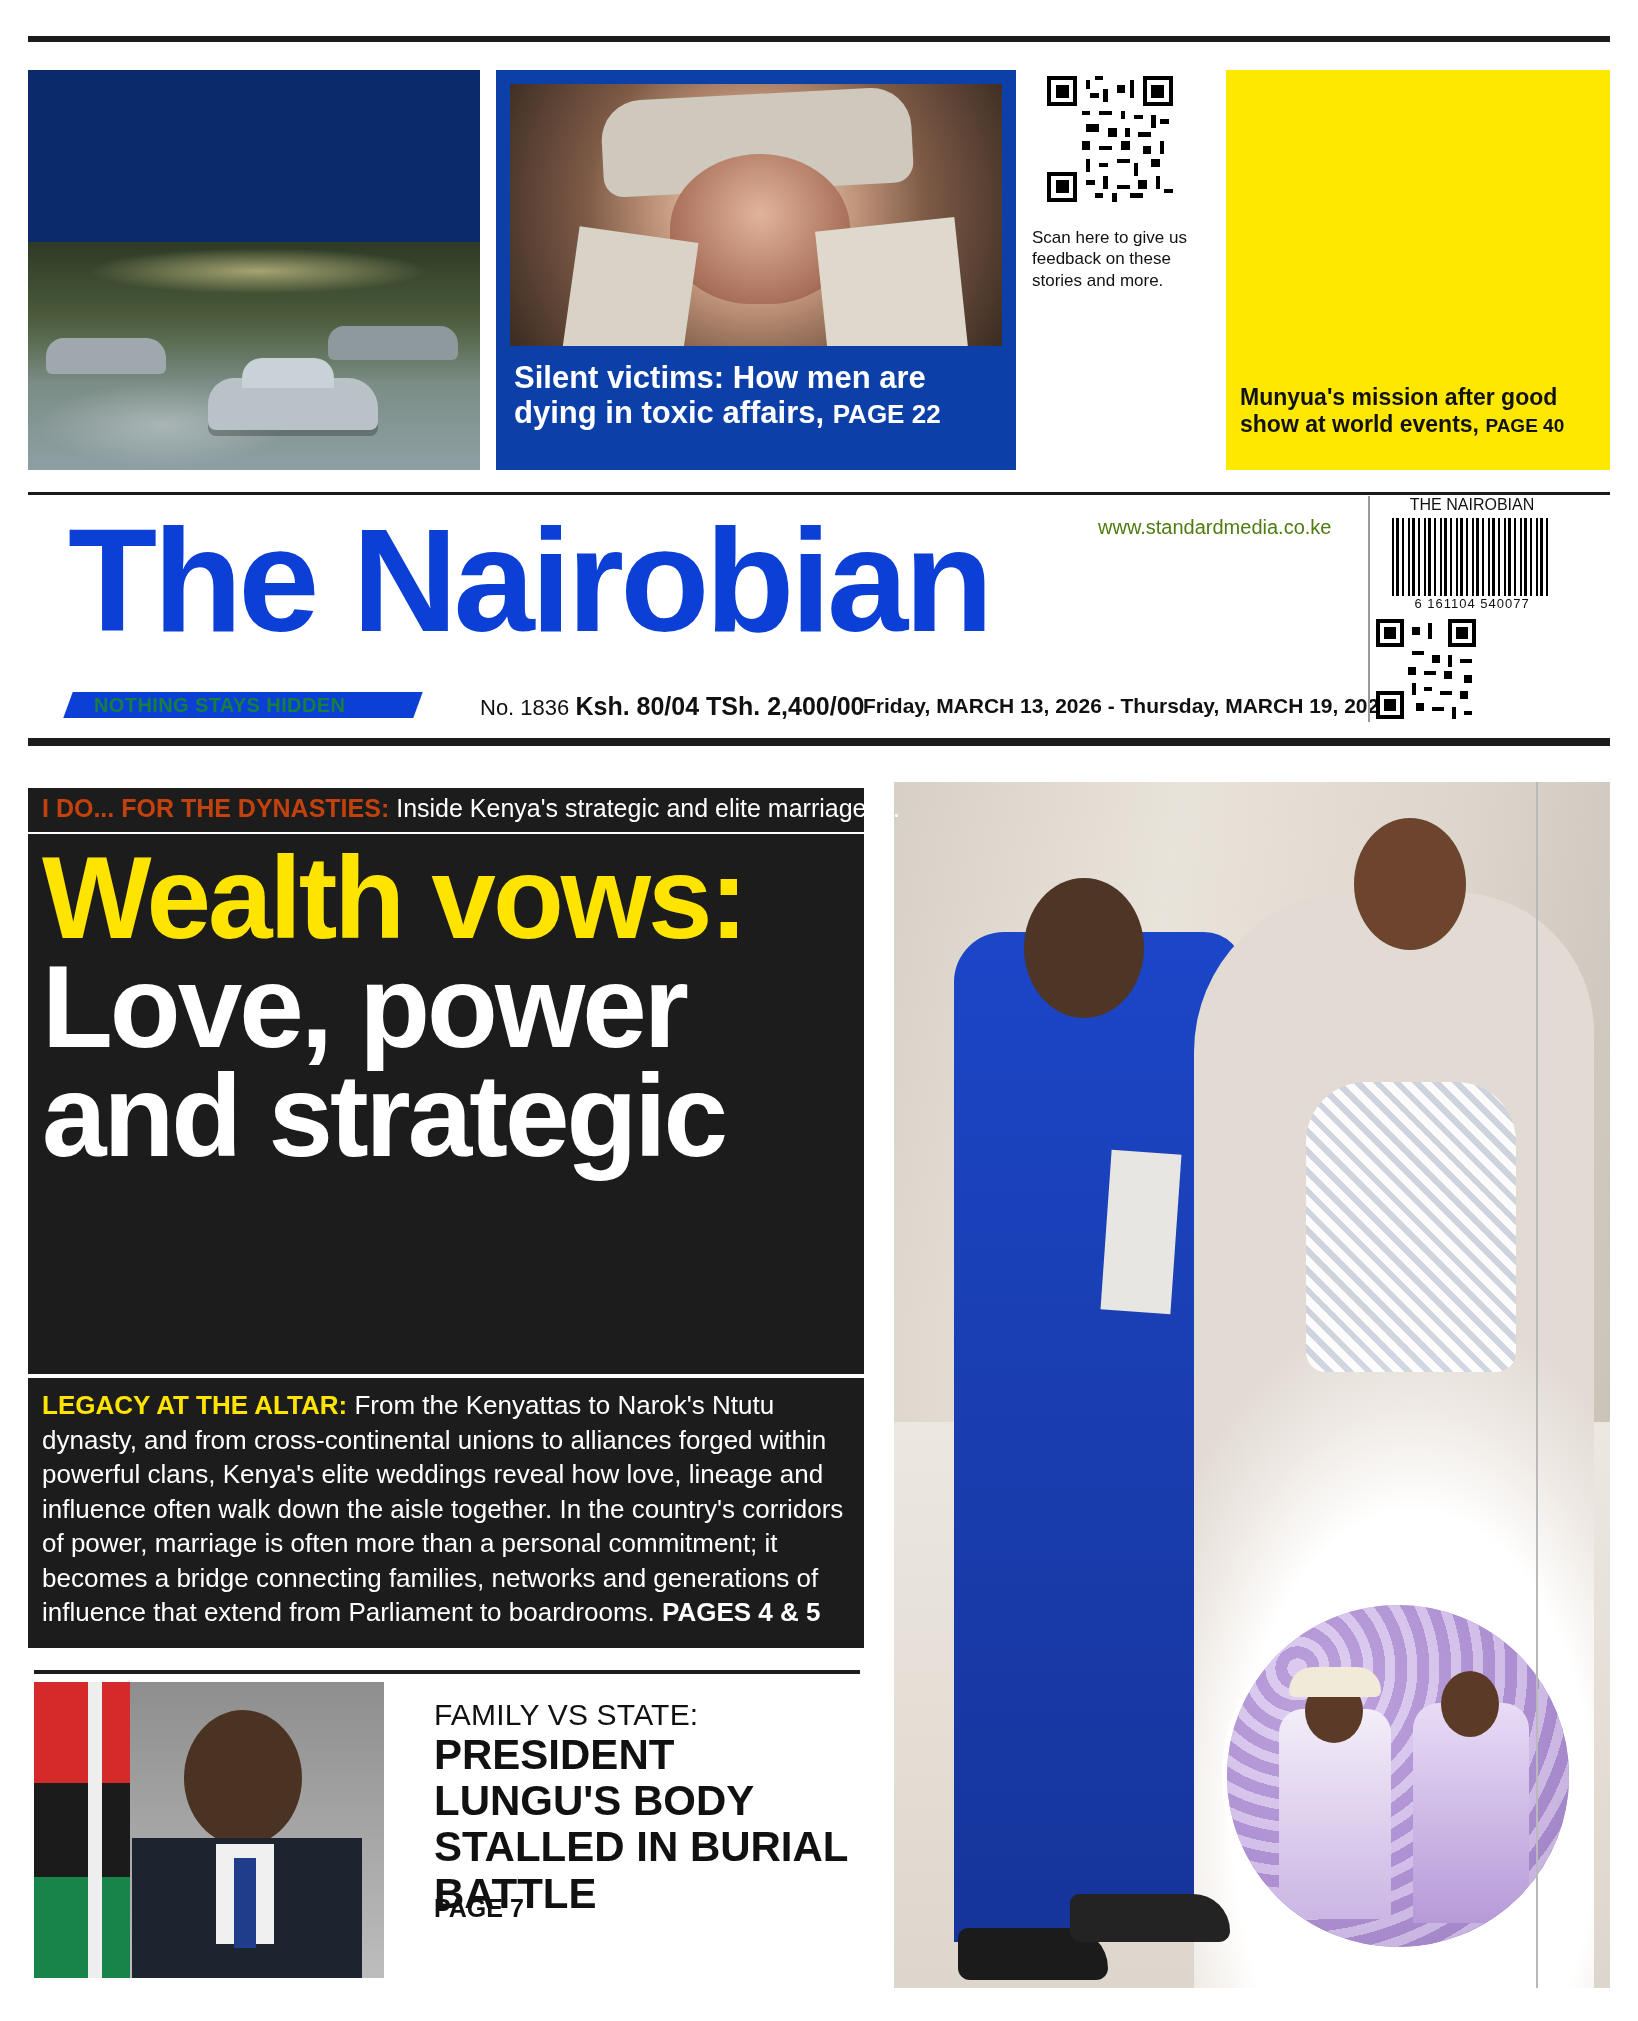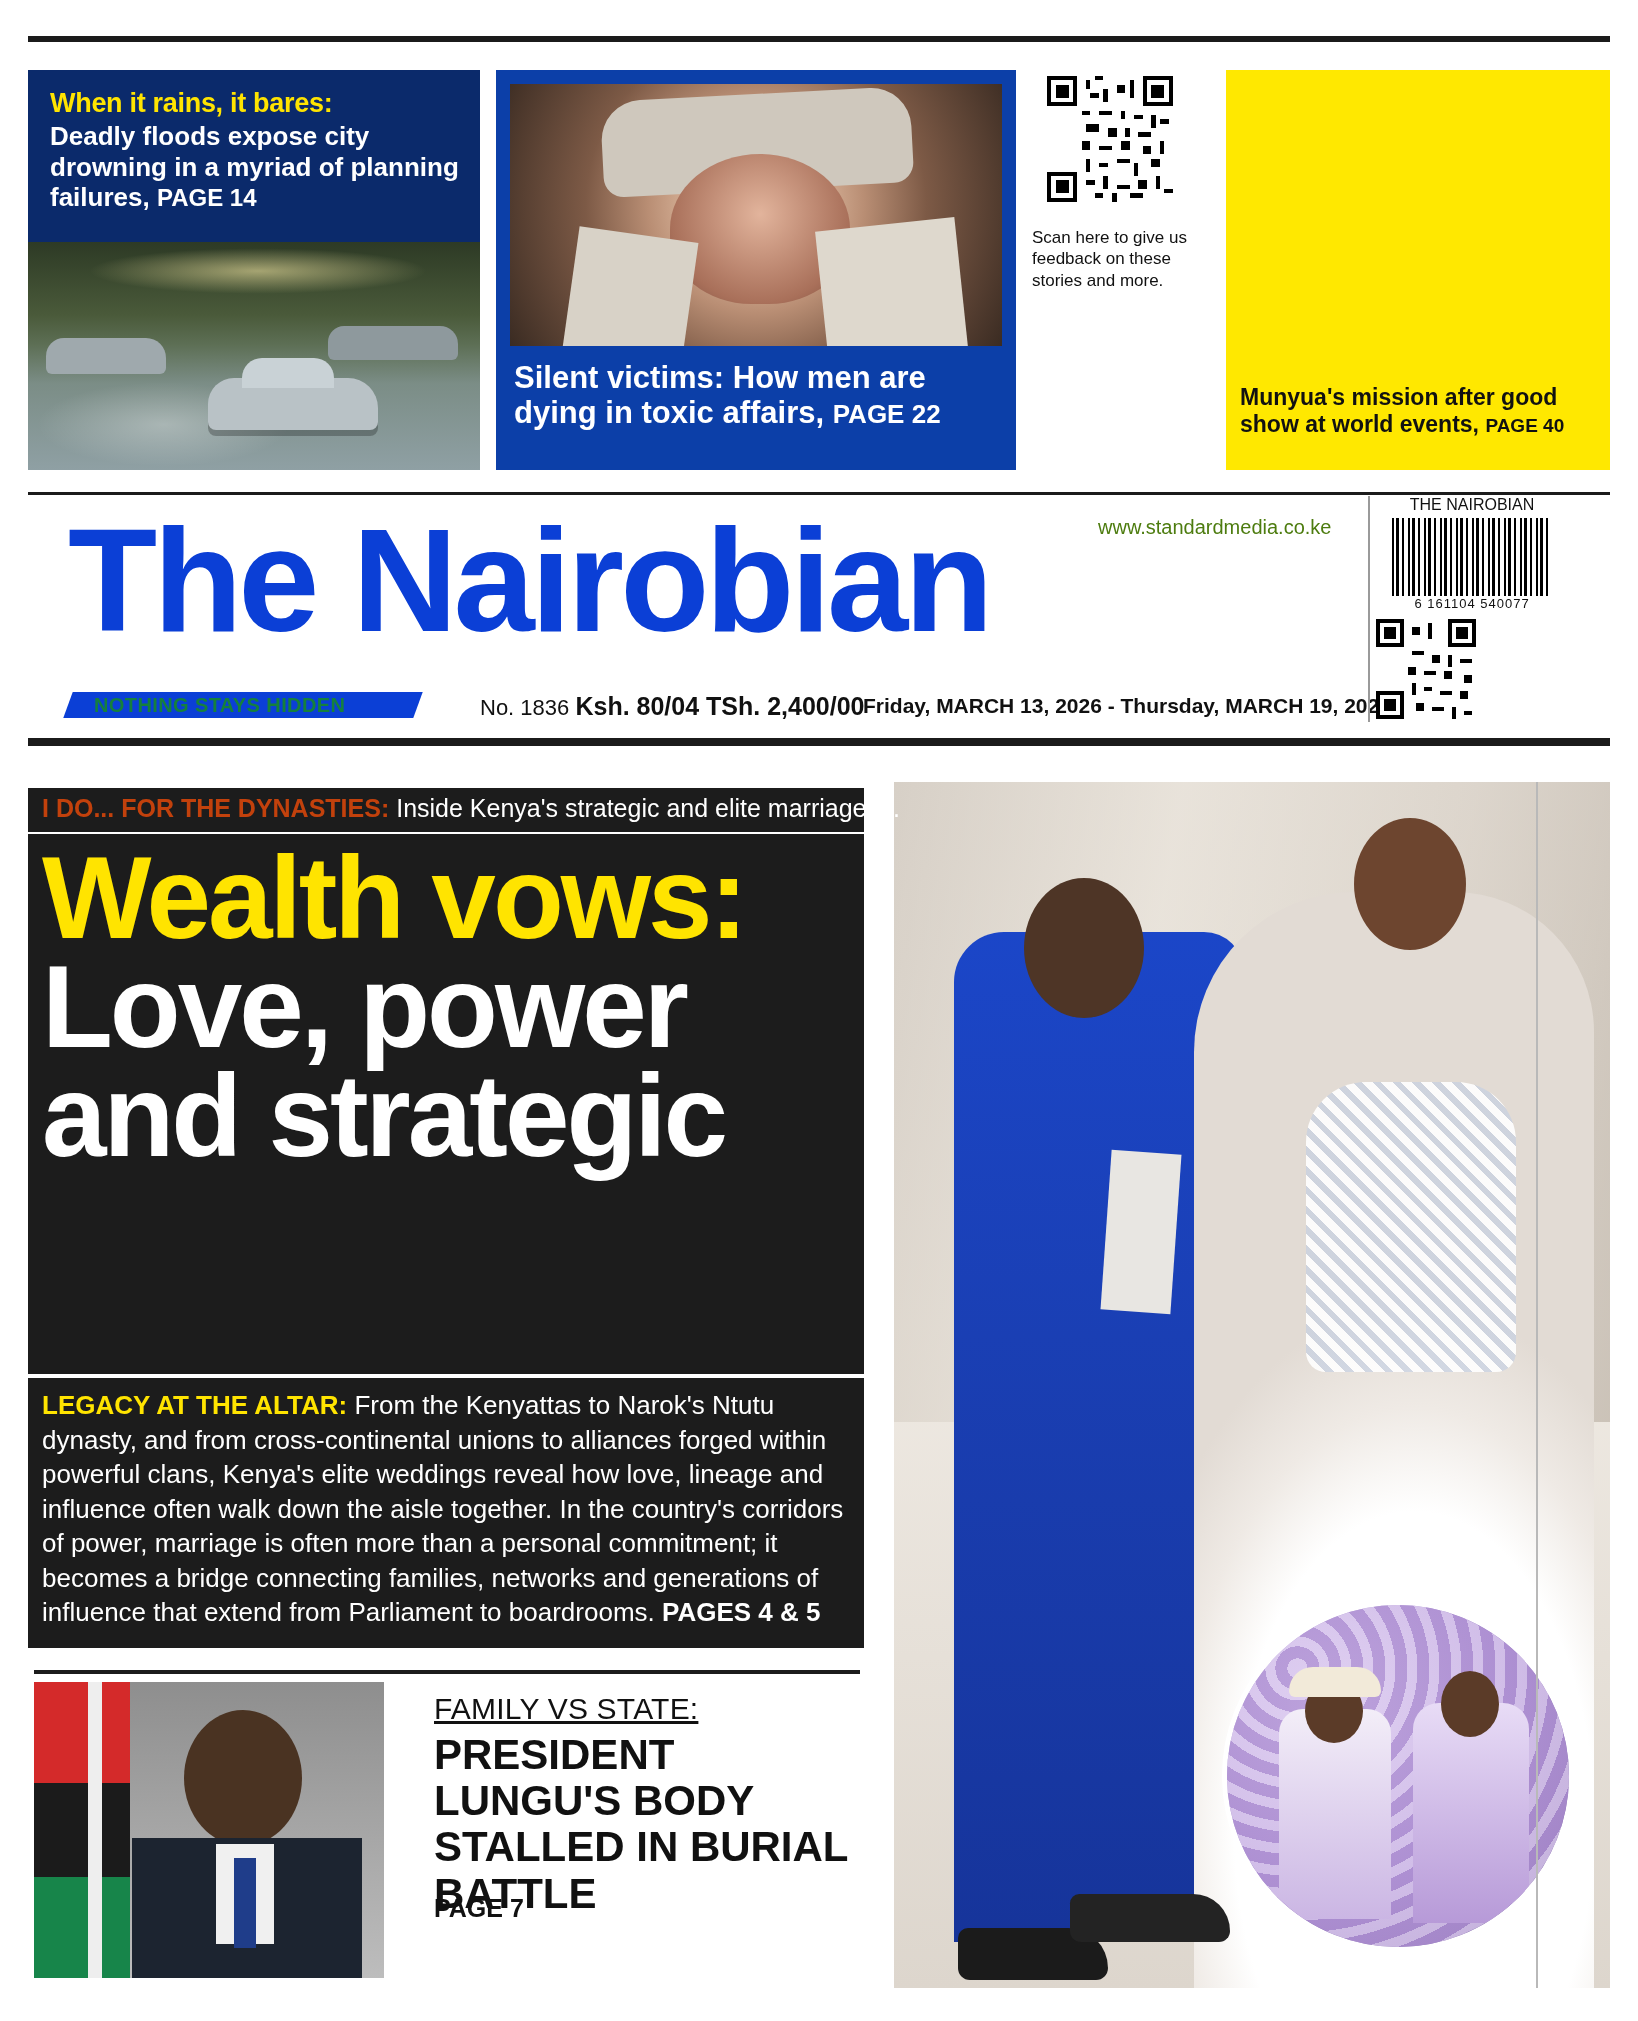--- a/index.html
+++ b/index.html
@@ -139,43 +139,36 @@
   .bottom { position:absolute; left:6px; top:900px; width:830px; height:300px; }
   .b-photo { position:absolute; left:0; top:0; width:350px; height:296px; overflow:hidden; background:#c9c9c9; }
   .b-flag { position:absolute; left:0; top:0; width:96px; height:296px; background:linear-gradient(180deg,#d42a2a 0 34%, #1b1b1b 34% 66%, #17854a 66% 100%); }
   .b-flag .wht { position:absolute; left:54px; top:0; width:14px; height:296px; background:#eee; }
   .b-bg { position:absolute; left:96px; top:0; right:0; bottom:0; background:linear-gradient(180deg,#8e8e8e,#bdbdbd); }
   .b-head { position:absolute; left:150px; top:28px; width:118px; height:136px; background:#4a3322; border-radius:50%; }
   .b-suit { position:absolute; left:98px; top:156px; width:230px; height:140px; background:#1c2430; }
   .b-shirt { position:absolute; left:182px; top:162px; width:58px; height:100px; background:#f0f0f0; }
   .b-tie { position:absolute; left:200px; top:176px; width:22px; height:90px; background:#1f3d8a; }
 
-  .b-kicker { position:absolute; left:400px; top:10px; font-size:30px; color:#111; letter-spacing:.2px;text-decoration:underline; }
+  .b-kicker { position:absolute; left:400px; top:16px; font-size:30px; color:#111; letter-spacing:.2px; }
   .b-head-txt { position:absolute; left:400px; top:50px; width:420px; font-size:42px; font-weight:bold; line-height:1.1; color:#111; }
   .b-page { position:absolute; left:400px; top:212px; font-size:25px; font-weight:bold; color:#111; }
 
   .main-vline { position:absolute; left:1508px; top:0; width:2px; height:1206px; background:#b9b9b9; }
 </style>
 </head>
 <body>
 
 <div class="page">
 
   <div class="top-rule"></div>
 
   <div class="teasers">
 
     <div class="teaser t1">
-      <div class="txt">
-        <div class="hl">When it rains, it bares:</div>
-        <div class="sub">
-          <span>Deadly floods expose  city drowning in a myriad of planning failures,</span>
-          <span class="pg">PAGE 14</span>
-        </div>
-      </div>
       <div class="photo">
         <div class="glow"></div>
         <div class="car2"></div>
         <div class="car3"></div>
         <div class="car1"></div>
       </div>
     </div>
 
     <div class="teaser t2">
       <div class="photo">

